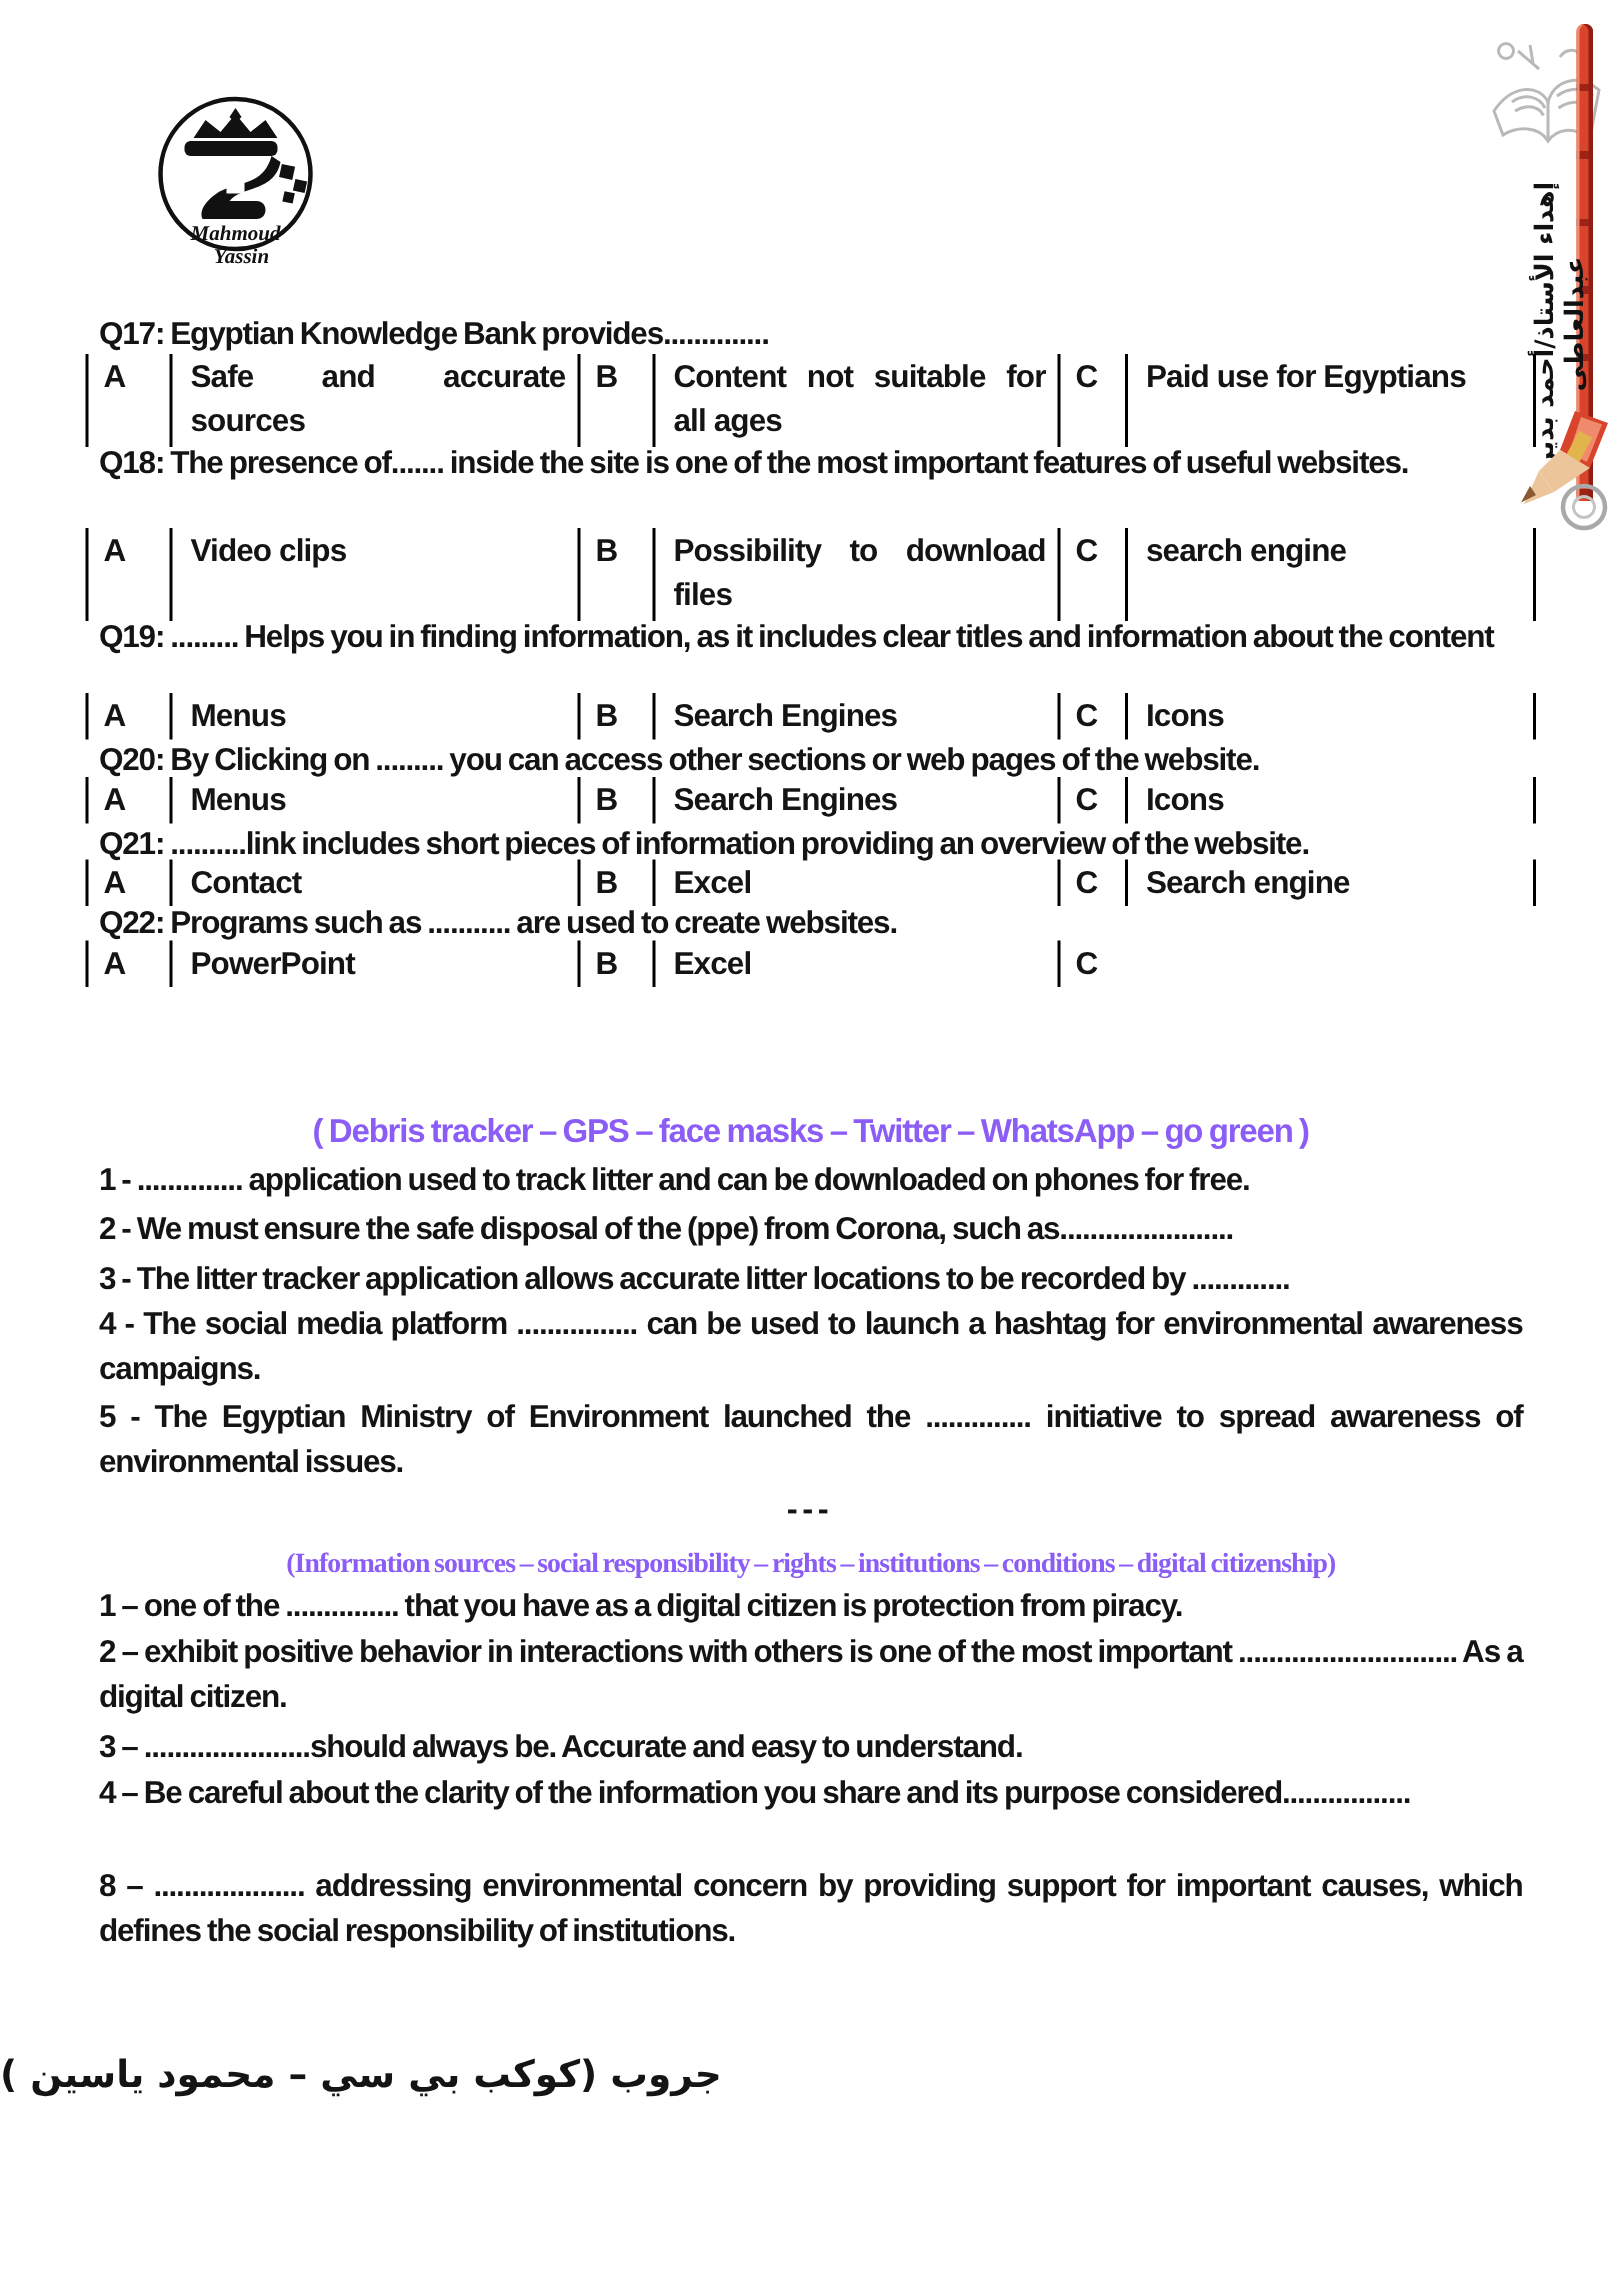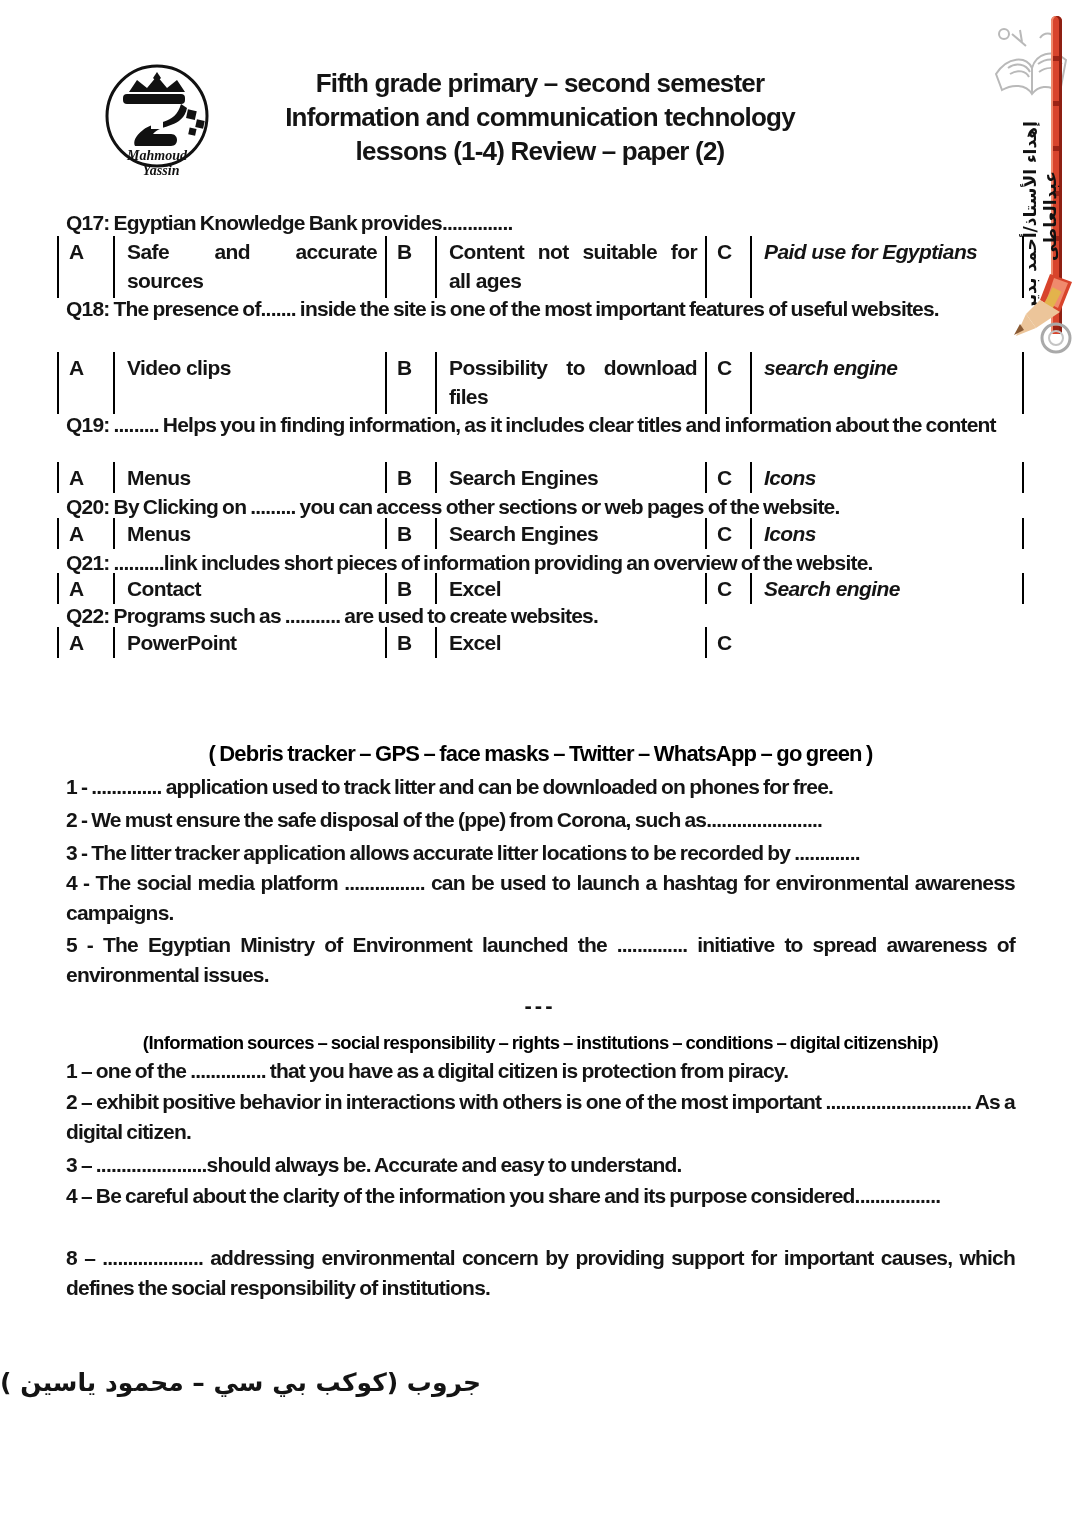--- a/index.html
+++ b/index.html
@@ -15,31 +15,31 @@
   
   .q{position:absolute;left:66px;width:949px;font-size:21px;line-height:30px;
     letter-spacing:-0.8px;word-spacing:-1px;}
   .just{text-align:justify;}
   .center{text-align:center;}
   
   .tbl{position:absolute;left:57px;width:967px;display:flex;align-items:stretch;}
   .tall{height:62px;} .short{height:31px;}
   .cell{box-sizing:border-box;border-left:2px solid #000;padding:1px 8px 0 12px;
     font-size:21px;line-height:29px;letter-spacing:-0.6px;}
-  .cell.lastc{border-right:2px solid #000;font-style:italic;}
+  .cell.lastc{border-right:2px solid #000;}
   .cl{width:56px;padding-left:10px;}
   .ca{width:272px;text-align:justify;}
   .clb{width:50px;padding-left:10px;}
   .cb{width:270px;text-align:justify;}
   .clc{width:45px;padding-left:10px;}
   .cc{width:274px;}
   
-  .red{color:#000000;}
+  .red{color:#8b5cf6;}
   .red1{font-size:22px;}
-  .red2{font-size:18.5px;letter-spacing:-0.6px;}
+  .red2{font-size:18.5px;letter-spacing:-0.6px;font-family:Liberation Serif, serif;}
   .sep{position:absolute;left:0;top:993px;width:1080px;text-align:center;
     font-size:22px;letter-spacing:3px;}
   
   .footer{position:absolute;left:0;top:1368px;width:1080px;text-align:left;
     font-size:25px;font-family:"DejaVu Sans",sans-serif;}
   
   .pencil-line{position:absolute;left:1051px;top:16px;width:11px;height:318px;
     border-radius:5px 5px 0 0;
     background:repeating-linear-gradient(180deg,#d8442c 0 40px,#9c2315 40px 45px);
     box-shadow:inset -3px 0 0 #8e1f12, inset 2px 0 0 #f08a6d;}
@@ -63,25 +63,20 @@
       <path d="M86 50 C80 72 60 66 48 76 C40 82 38 88 40 92 L76 92 C84 92 84 80 76 80 L58 80 C66 70 88 74 92 54 Z" fill="#111"></path>
       <rect x="56" y="66" width="12" height="9" fill="#fff"></rect>
       <rect x="92" y="56" width="9" height="9" transform="rotate(12 96 60)" fill="#111"></rect>
       <rect x="101" y="66" width="8" height="8" transform="rotate(12 105 70)" fill="#111"></rect>
       <rect x="94" y="74" width="7" height="7" transform="rotate(12 97 77)" fill="#111"></rect>
       <text x="62" y="106" text-anchor="middle" font-family="Liberation Serif, DejaVu Serif, serif" font-style="italic" font-weight="bold" font-size="14" fill="#111">Mahmoud</text>
       <text x="66" y="121" text-anchor="middle" font-family="Liberation Serif, DejaVu Serif, serif" font-style="italic" font-weight="bold" font-size="14" fill="#111">Yassin</text>
     </svg>
   </div>
 
-  <div class="titles">
-    <div>Fifth grade primary – second semester</div>
-    <div>Information and communication technology</div>
-    <div>lessons (1-4) Review – paper (2)</div>
-  </div>
 
   <div class="booksketch">
     <svg width="92" height="100" viewBox="0 0 92 100">
       <g fill="none" stroke="#b9b9b9" stroke-width="2">
         <path d="M14 52 C26 34 44 34 50 46 C54 32 70 26 84 38 L78 70 C66 62 56 64 50 72 C44 62 30 62 20 68 Z"></path>
         <path d="M50 46 L50 72"></path>
         <path d="M26 46 C34 40 44 42 48 50"></path>
         <path d="M56 42 C64 36 74 36 80 42"></path>
         <path d="M28 52 C36 47 44 49 47 55"></path>
         <path d="M57 50 C64 45 72 45 78 49"></path>

